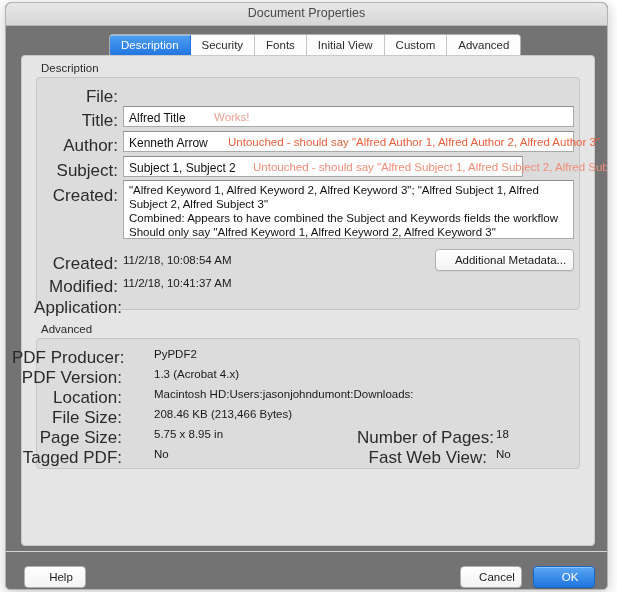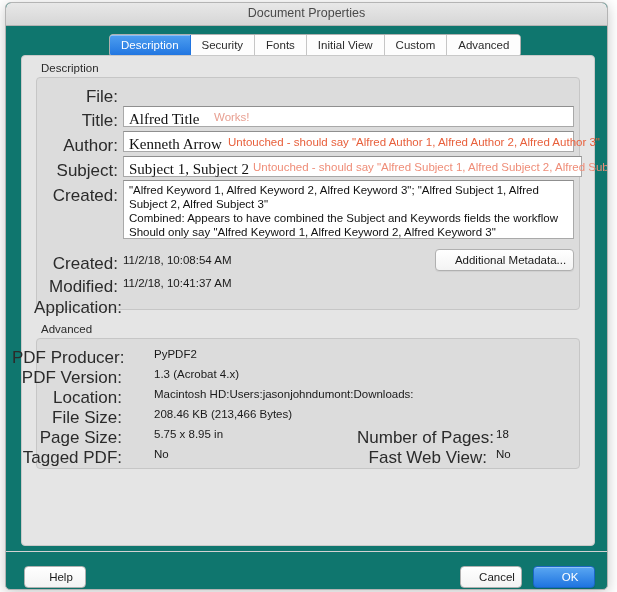--- a/index.html
+++ b/index.html
@@ -32,21 +32,21 @@
     user-select: none;
   }
 
   
   .window {
     position: absolute;
     left: 5px;
     top: 2px;
     width: 601px;
     height: 586px;
-    background: #0f766e;
+    background: #737373;
     border: 1px solid #b4b4b4;
     border-radius: 6px 6px 5px 5px;
     box-shadow: 0 3px 14px rgba(0,0,0,0.22);
     overflow: hidden;
   }
 
   .titlebar {
     position: absolute;
     left: 0; top: 0;
     width: 601px;
@@ -143,24 +143,23 @@
     position: absolute;
     background: #ffffff;
     border: 1px solid #a9a9a9;
     border-top-color: #8f8f8f;
     box-sizing: border-box;
     overflow: visible;
   }
   .field-value {
     position: absolute;
     left: 5px;
-    font-size: 15px;
+    font-size: 12px;
     color: #111111;
     white-space: nowrap;
-    font-family: Liberation Serif, serif;
   }
 
   
   .anno {
     position: absolute;
     font-size: 11.5px;
     white-space: nowrap;
     pointer-events: none;
   }
   .anno-soft { color: #e8a092; }
@@ -243,21 +242,21 @@
         <div class="anno anno-soft" style="left:90px; top:4px;">Works!</div>
       </div>
 
       <div class="row-label" style="left:8px; top:80px;">Author:</div>
       <div class="field" style="left:101px; top:75px; width:451px; height:21px;">
         <div class="field-value" style="top:4px;text-align:right;">Kenneth Arrow</div>
         <div class="anno anno-strong" style="left:104px; top:4px;">Untouched - should say "Alfred Author 1, Alfred Author 2, Alfred Author 3"</div>
       </div>
 
       <div class="row-label" style="left:8px; top:105px;">Subject:</div>
-      <div class="field" style="left:101px; top:100px; width:459px; height:21px;">
+      <div class="field" style="left:101px; top:100px; width:400px; height:21px;">
         <div class="field-value" style="top:4px;">Subject 1, Subject 2</div>
         <div class="anno anno-mid" style="left:129px; top:4px;">Untouched -  should say "Alfred Subject 1, Alfred Subject 2, Alfred Subject 3"</div>
       </div>
 
       <div class="row-label" style="left:8px; top:130px;">Created:</div>
       <div class="field" style="left:101px; top:124px; width:451px; height:59px;">
         <div class="textarea-line" style="top:3px;">"Alfred Keyword 1, Alfred Keyword 2, Alfred Keyword 3"; "Alfred Subject 1, Alfred</div>
         <div class="textarea-line" style="top:17px;">Subject 2, Alfred Subject 3"</div>
         <div class="textarea-line anno-mid" style="top:31px;">Combined: Appears to have combined the Subject and Keywords fields the workflow</div>
         <div class="textarea-line anno-mid" style="top:45px;">Should only say "Alfred Keyword 1, Alfred Keyword 2, Alfred Keyword 3"</div>

